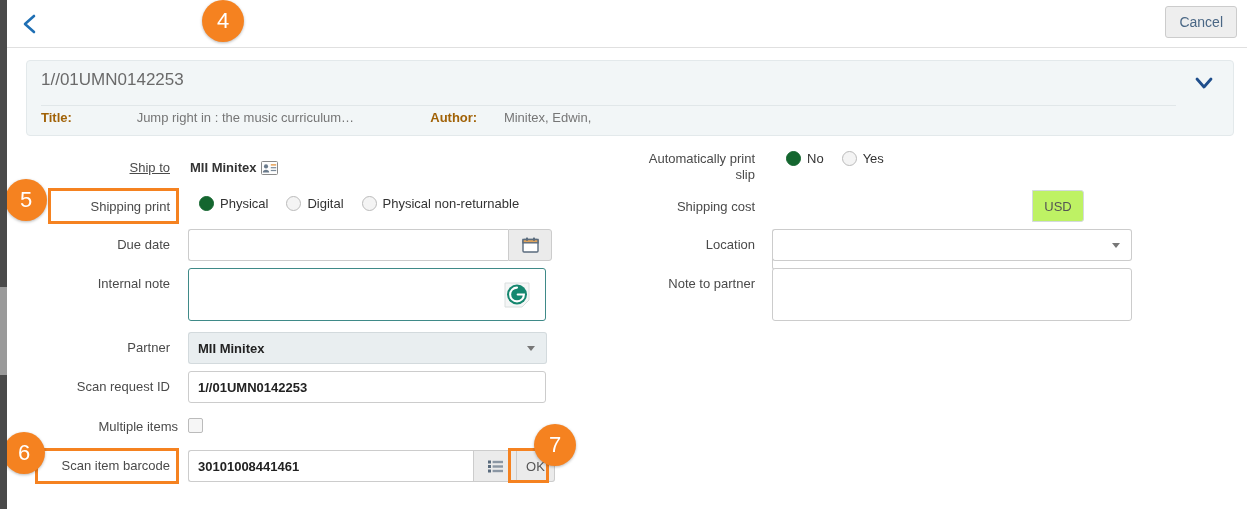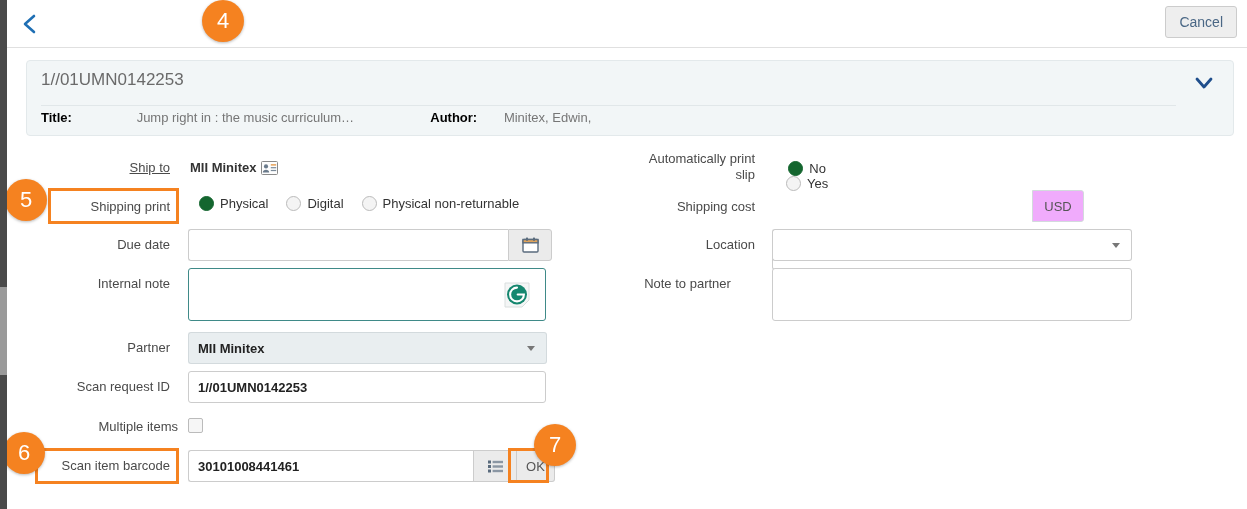--- a/index.html
+++ b/index.html
@@ -79,21 +79,21 @@
   }
   #item-meta {
     position: absolute; left: 14px; top: 49px;
     height: 20px;
     white-space: nowrap;
   }
   #item-meta .mlabel {
     display: inline-block;
     font-weight: bold;
     font-size: 13px;
-    color: #000000;
+    color: #a16207;
     vertical-align: top;
   }
   #item-meta .mvalue {
     display: inline-block;
     font-size: 13px;
     color: #767676;
     vertical-align: top;
   }
   #title-label { width: 92px; }
   #title-value { width: 290px; overflow: hidden; }
@@ -136,21 +136,21 @@
   .addon {
     height: 32px;
     min-width: 44px;
     background: #ebebeb;
     border: 1px solid #cccccc;
     border-radius: 0 3px 3px 0;
     display: flex; align-items: center; justify-content: center;
     font-size: 13px; color: #555555;
     cursor: pointer;
   }
-  .addon.flat { background: #f0abfc; border-color: #d3dadd; cursor: default; }
+  .addon.flat { background: #bef264; border-color: #d3dadd; cursor: default; }
 
   
   .radio-group { position: absolute; display: flex; align-items: center; white-space: nowrap; }
   .radio-item { display: flex; align-items: center; margin-right: 18px; cursor: pointer; }
   .radio-dot {
     width: 15px; height: 15px; border-radius: 50%;
     border: 1px solid #bbbbbb; background: #f4f4f4;
     margin-right: 6px; flex: none;
   }
   .radio-item.sel .radio-dot { background: #14662f; border-color: #14662f; }
@@ -349,21 +349,21 @@
         <rect x="0" y="9.5" width="3" height="3" fill="#5a6b7d"></rect>
         <rect x="4.6" y="0.8" width="10.4" height="2.4" fill="#8a96a3"></rect>
         <rect x="4.6" y="5.3" width="10.4" height="2.4" fill="#8a96a3"></rect>
         <rect x="4.6" y="9.8" width="10.4" height="2.4" fill="#8a96a3"></rect>
       </svg>
     </div>
     <div class="addon" style="min-width:38px; border-left:none;">OK</div>
   </div>
 
   <div class="flabel" style="left:630px; top:3px; width:125px;">Automatically print slip</div>
-  <div class="radio-group" style="left:786px; top:13px;flex-direction:column;">
+  <div class="radio-group" style="left:786px; top:3px;">
     <div class="radio-item sel">
       <span class="radio-dot"></span>
       <span class="radio-label">No</span>
     </div>
     <div class="radio-item">
       <span class="radio-dot"></span>
       <span class="radio-label">Yes</span>
     </div>
   </div>
 
@@ -374,21 +374,21 @@
   </div>
 
   <div class="flabel" style="left:630px; top:89px; width:125px;">Location</div>
   <div class="inp-group" style="left:772px; top:81px;">
     <input class="inp plain" style="width: 328px; border-right: none;" type="text" value="">
     <div class="caret-box">
         <span class="caret"></span>
       </div>
   </div>
 
-  <div class="flabel" style="left:620px; top:128px; width:135px;text-align:center;">Note to partner</div>
+  <div class="flabel" style="left:620px; top:128px; width:135px;">Note to partner</div>
   <textarea class="ta" style="left: 772px; top: 120px; width: 360px; height: 53px;" value=""></textarea>
 
 </div>
 
 <div class="anno-box" style="left:48px; top:188px; width:131px; height:36px;"></div>
 <div class="anno-box" style="left:35px; top:448px; width:144px; height:36px;"></div>
 <div class="anno-box" style="left:508px; top:448px; width:41px; height:35px;"></div>
 
 <div class="badge" style="left:202px; top:0px;">4</div>
 <div class="badge" style="left:5px;   top:179px;">5</div>

